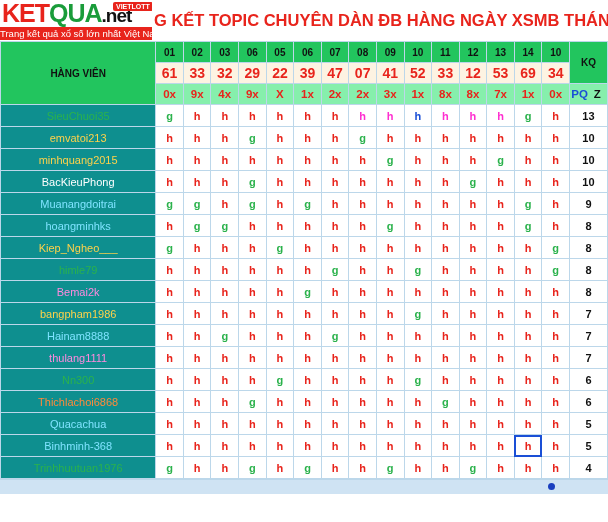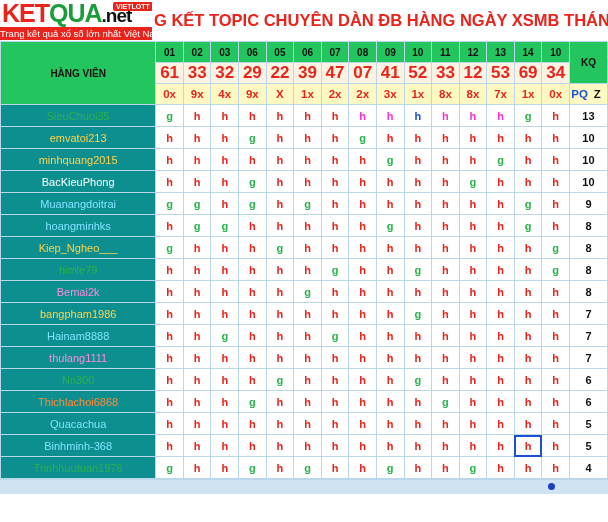--- a/index.html
+++ b/index.html
@@ -90,22 +90,22 @@
     background:#ffffff;
     color:#e8241c;
     font-weight:bold;
     font-size:14px;
     height:63px;
     border:1px solid #bcd7ea;
   }
 
   
   tr.row-day td{background:#22c55e;color:#111111;font-weight:bold;font-size:10px;height:20px;}
-  tr.row-n1 td{background:#fdf3e2;color:#e8241c;font-weight:bold;font-size:17px;height:20px;}
-  tr.row-n2 td{background:#fef9c3;color:#e8241c;font-weight:bold;font-size:11.5px;height:20px;}
+  tr.row-n1 td{background:#fdf3e2;color:#e8241c;font-weight:bold;font-size:14px;height:20px;}
+  tr.row-n2 td{background:#86efac;color:#e8241c;font-weight:bold;font-size:11.5px;height:20px;}
 
   td.kq-head{background:#e8241c;color:#ffffff;font-weight:bold;font-size:13px;}
   td.kq-pq{background:#fdf3e2;color:#1a4fd6;font-weight:bold;}
 
   
   td.member{
     background:#0e8f8f;
     font-weight:normal;
     font-size:12px;
     height:24px;

